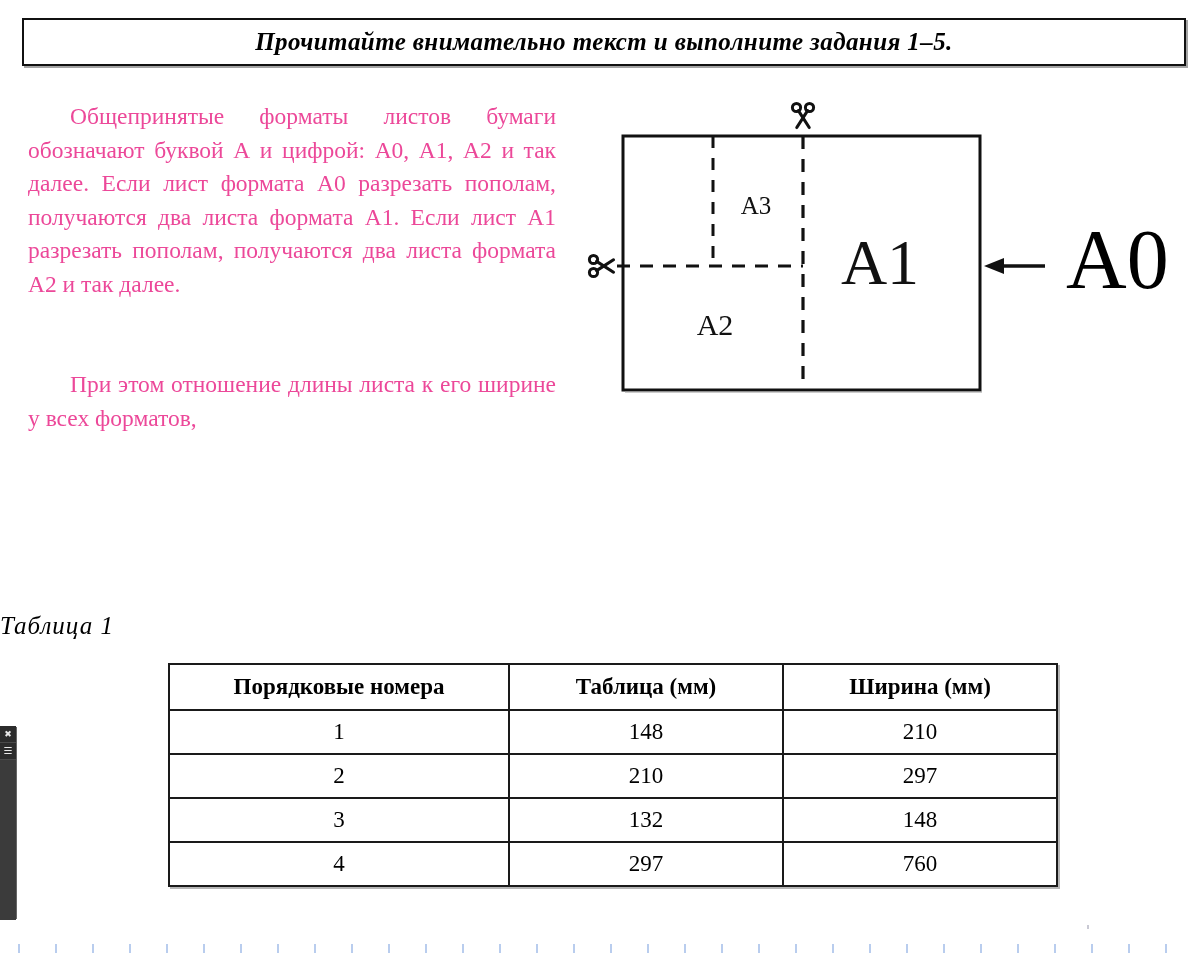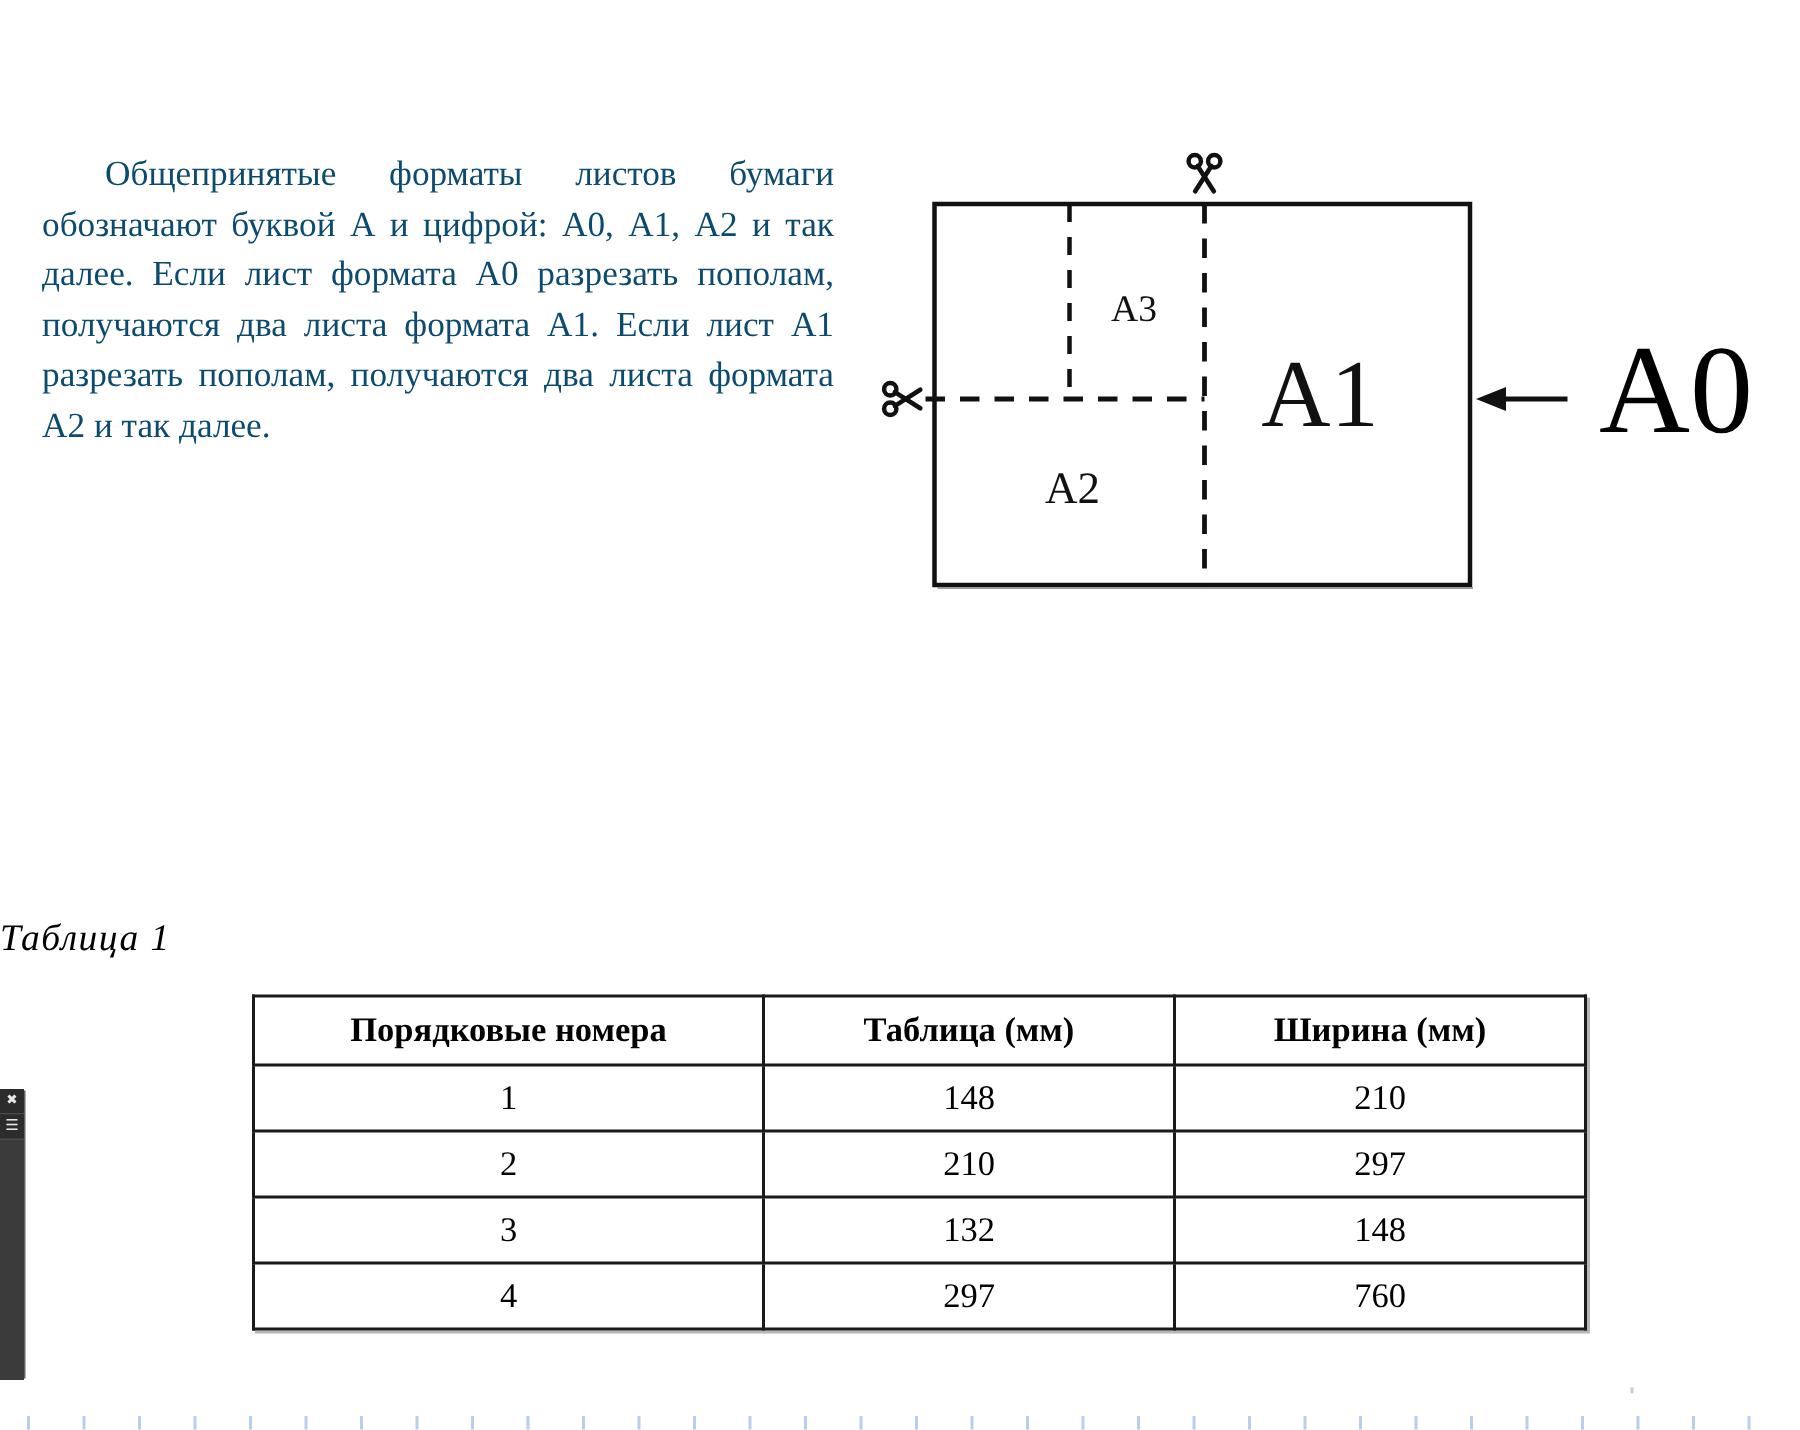--- a/index.html
+++ b/index.html
@@ -51,21 +51,21 @@
   }
 
   
   .para {
     position: absolute;
     font-family: "Liberation Serif", "DejaVu Serif", serif;
     font-size: 23.5px;
     line-height: 33.5px;
     text-align: justify;
     text-justify: inter-word;
-    color: #0c4a6e;
+    color: #ec4899;
   }
   .para.indent { text-indent: 42px; }
 
   #para-1 {
     left: 28px;
     top: 100px;
     width: 528px;
   }
   #para-2 {
     left: 28px;
@@ -196,23 +196,27 @@
     width: 2px;
     height: 4px;
     background: #c9c9d4;
   }
 </style>
 </head>
 <body>
 
 <div id="page">
 
+  <div id="header-box">
+    <div id="header-title">Прочитайте внимательно текст и выполните задания 1–5.</div>
+  </div>
 
   <div class="para indent" id="para-1">Общепринятые форматы листов бумаги обозначают буквой А и цифрой: А0, А1, А2 и так далее. Если лист формата А0 разрезать пополам, получаются два листа формата А1. Если лист А1 разрезать пополам, получаются два листа формата А2 и так далее.</div>
 
+  <div class="para indent" id="para-2">При этом отношение длины листа к его ширине у всех форматов,</div>
 
 
 
   <div id="figure">
     <svg id="fig-svg" width="620" height="320" viewBox="0 0 620 320" xmlns="http://www.w3.org/2000/svg">
 
       <rect x="43" y="44" width="357" height="254" fill="#ffffff" stroke="#111111" stroke-width="3"></rect>
 
       <line x1="45" y1="300" x2="402" y2="300" stroke="#9a9a9a" stroke-width="1.2"></line>
 

